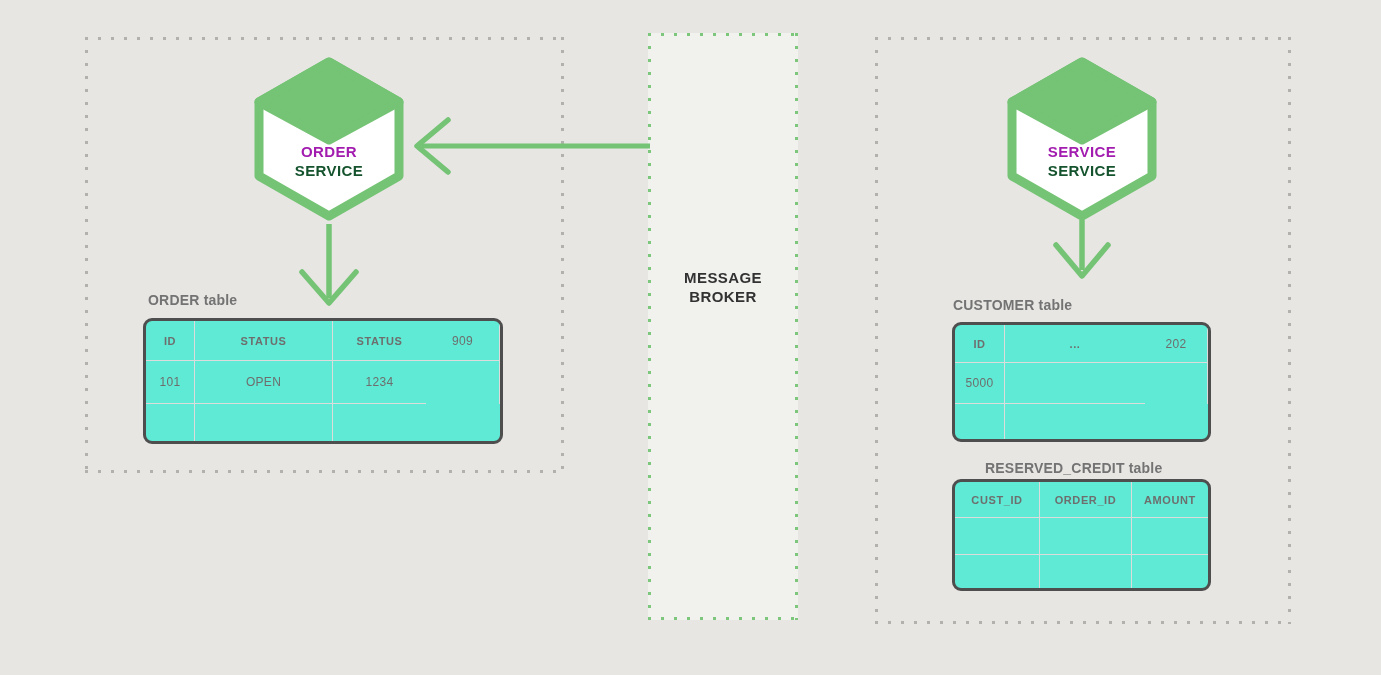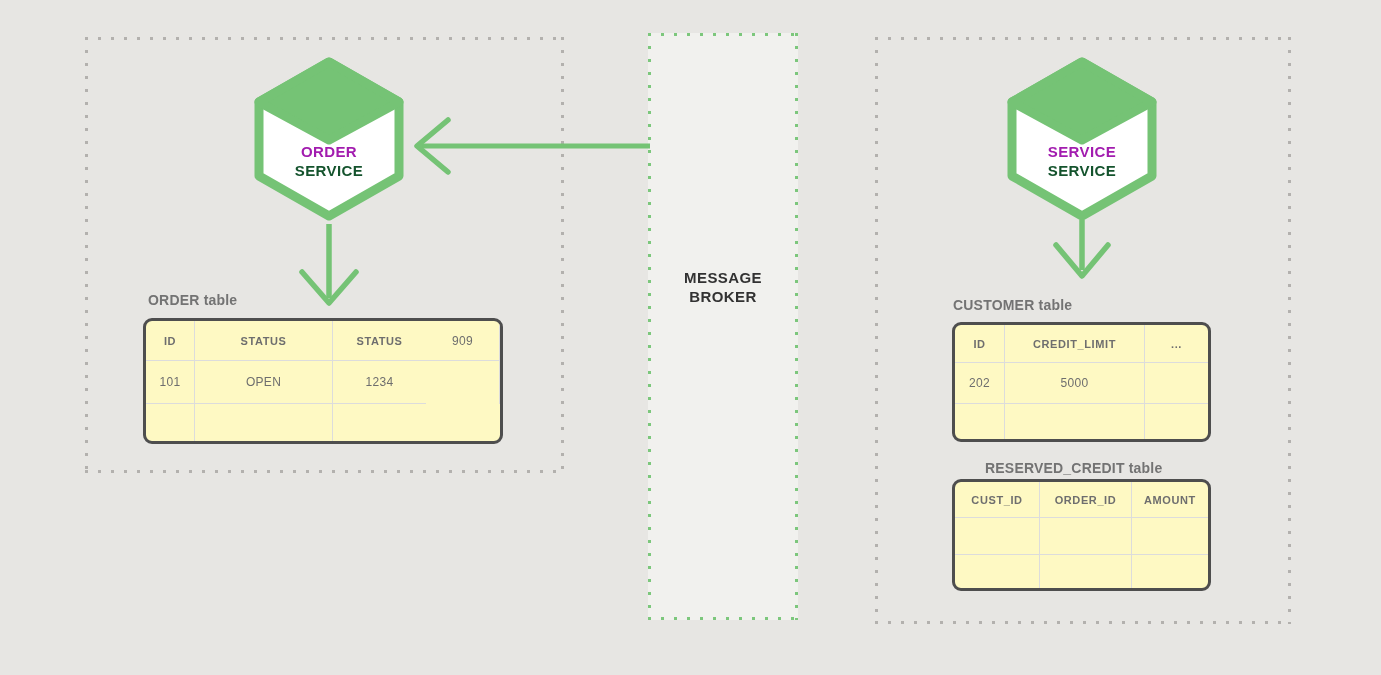--- a/index.html
+++ b/index.html
@@ -47,21 +47,21 @@
   .credit-label{position:absolute;left:446px;top:96px;width:120px;text-align:center;
     font-weight:700;font-size:15px;line-height:18px;color:#2d2d2d;white-space:pre-line;}
 
   
   .tbl-label{position:absolute;font-weight:700;font-size:14px;color:#737373;letter-spacing:.2px;}
   .lbl-order{left:148px;top:292px;}
   .lbl-customer{left:953px;top:297px;}
   .lbl-reserved{left:953px;top:460px;margin-left:32px;}
 
   
-  .dtable{position:absolute;background:#fef9c3;border:3px solid #4e4e4e;border-radius:9px;
+  .dtable{position:absolute;background:#5eead4;border:3px solid #4e4e4e;border-radius:9px;
     display:grid;box-sizing:border-box;overflow:hidden;}
   .t-order{left:143px;top:318px;width:360px;height:126px;
     grid-template-columns:49px 138px 93px 1fr;grid-template-rows:40px 43px 1fr;}
   .t-customer{left:952px;top:322px;width:259px;height:120px;
     grid-template-columns:50px 140px 1fr;grid-template-rows:38px 41px 1fr;}
   .t-reserved{left:952px;top:479px;width:259px;height:112px;
     grid-template-columns:85px 92px 1fr;grid-template-rows:36px 37px 1fr;}
   .cell{display:flex;align-items:center;justify-content:center;
     border-right:1px solid #dcdcdc;border-bottom:1px solid #dcdcdc;color:#6e6e6e;}
   .cell.lc{border-right:none;}
@@ -131,21 +131,20 @@
     <div class="cell td lc">1234</div>
     <div class="cell td lr"></div>
     <div class="cell td lr"></div>
     <div class="cell td lr"></div>
     <div class="cell td lc lr"></div>
   </div>
 
   <div class="tbl-label lbl-customer">CUSTOMER table</div>
   <div class="dtable t-customer">
     <div class="cell th">ID</div>
-    <div class="cell th">CREDIT_LIMIT</div>
     <div class="cell th lc">...</div>
     <div class="cell td">202</div>
     <div class="cell td">5000</div>
     <div class="cell td lc"></div>
     <div class="cell td lr"></div>
     <div class="cell td lr"></div>
     <div class="cell td lc lr"></div>
   </div>
 
   <div class="tbl-label lbl-reserved">RESERVED_CREDIT table</div>

